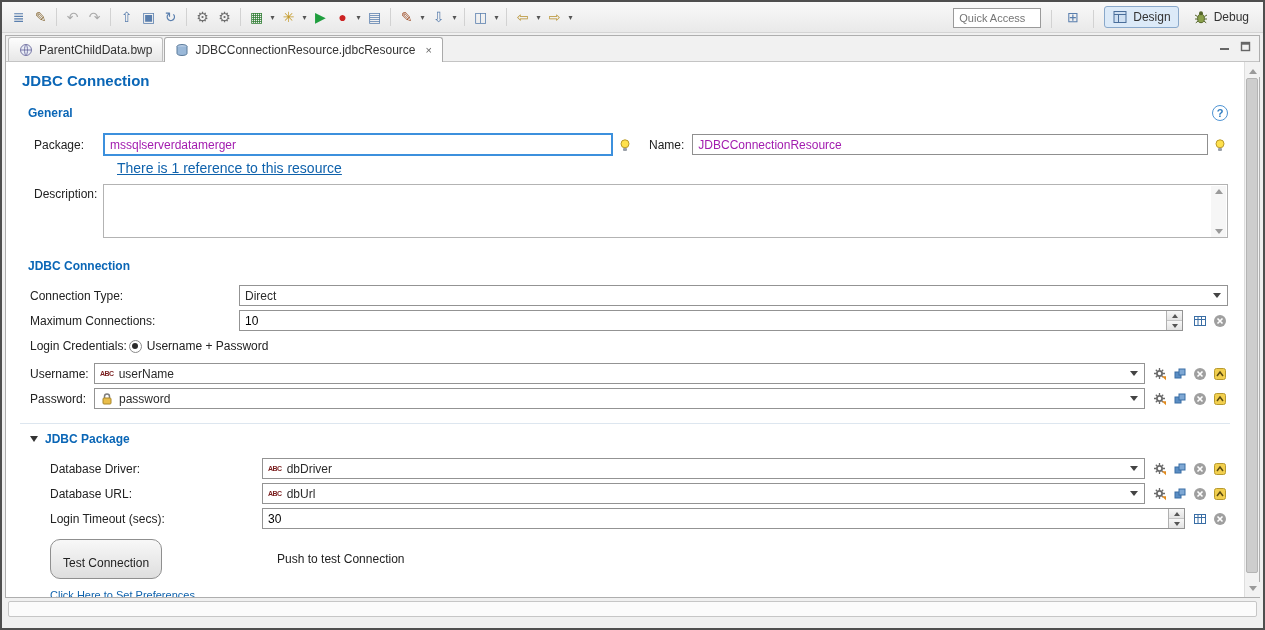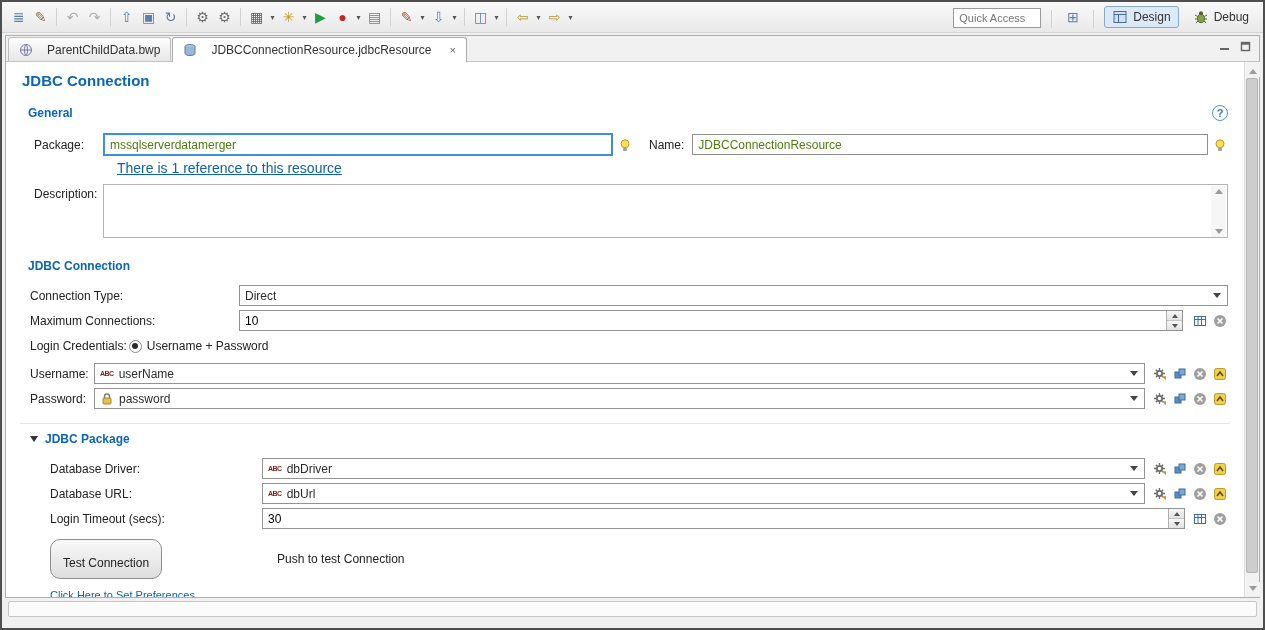--- a/index.html
+++ b/index.html
@@ -25,37 +25,37 @@
   .tb-right{margin-left:auto;display:flex;align-items:flex-end;gap:6px}
   .quick-access{width:88px;height:20px;border:1px solid #9a9a9a;font:11px "Liberation Sans",sans-serif;padding:0 5px;color:#444;background:#fff}
   .persp{display:flex;align-items:center;gap:5px;padding:2px 7px;border:1px solid transparent;border-radius:3px;color:#333}
   .persp.active{background:#dceaf8;border-color:#89a8ca}
   .i16{width:16px;height:16px;display:block}
   .i14{width:14px;height:14px;display:block}
 
   
   .editor-frame{flex:1;margin:2px 3px 0 3px;border:1px solid #aeaeae;background:#fff;display:flex;flex-direction:column;min-height:0}
   .tabbar{flex:0 0 26px;background:#f1f1f1;display:flex;align-items:flex-end;padding-left:2px;border-bottom:1px solid #c4c4c4;position:relative}
-  .tab{height:24px;display:flex;align-items:center;gap:14px;padding:0 10px;border:1px solid #bdbdbd;border-bottom:none;border-radius:3px 3px 0 0;background:linear-gradient(#fdfdfd,#e7e7e7);margin-right:1px;color:#333;white-space:nowrap}
+  .tab{height:24px;display:flex;align-items:center;gap:6px;padding:0 10px;border:1px solid #bdbdbd;border-bottom:none;border-radius:3px 3px 0 0;background:linear-gradient(#fdfdfd,#e7e7e7);margin-right:1px;color:#333;white-space:nowrap}
   .tab.active{background:#fff;margin-bottom:-1px;height:25px;border-color:#aaa;z-index:2}
   .tab-close{font-size:11px;color:#666;margin-left:4px}
   .win-controls{position:absolute;right:8px;top:5px;display:flex;gap:10px;align-items:center}
 
   
   .editor{flex:1;display:flex;min-height:0;background:#fff}
   .content{flex:1;padding:6px 14px 0 14px;overflow:hidden}
   .page-title{color:#0a66b6;font-size:15px;font-weight:bold;margin:4px 0 16px 2px}
   .sect-head{display:flex;align-items:center;gap:5px;color:#0a66b6;font-weight:bold;margin:4px 0 12px 8px}
   .help-badge{margin-left:auto;margin-right:2px;width:16px;height:16px;border:1px solid #4f94d4;border-radius:50%;color:#2f7cc0;font-size:11px;font-weight:bold;display:flex;align-items:center;justify-content:center;background:#fff}
   .tri-collapse{width:0;height:0;border-left:4px solid transparent;border-right:4px solid transparent;border-top:6px solid #333;margin-right:2px}
 
   .row{display:flex;align-items:center;margin:4px 0;padding-right:2px}
   .lbl{color:#222;flex:0 0 auto}
   .b{font-weight:normal}
-  .field{height:21px;border:1px solid #8f8f8f;background:#fff;font:12px "Liberation Sans",sans-serif;padding:0 5px;color:#4d7c0f}
+  .field{height:21px;border:1px solid #8f8f8f;background:#fff;font:12px "Liberation Sans",sans-serif;padding:0 5px;color:#a21caf}
   .field.focus{border:2px solid #3c90dd;height:23px}
   .link{color:#0f62ac;text-decoration:underline;cursor:pointer}
 
   .textarea-wrap{flex:1;position:relative}
   .desc-area{width:100%;height:54px;border:1px solid #b3b3b3;resize:none;font:12px "Liberation Sans",sans-serif;padding:3px 20px 3px 5px;color:#222}
   .mini-scroll{position:absolute;right:2px;top:2px;bottom:4px;width:15px;display:flex;flex-direction:column;justify-content:space-between;align-items:center;background:#f6f6f6}
   .tri-up{width:0;height:0;border-left:4px solid transparent;border-right:4px solid transparent;border-bottom:5px solid #9a9a9a;margin-top:3px}
   .tri-dn{width:0;height:0;border-left:4px solid transparent;border-right:4px solid transparent;border-top:5px solid #9a9a9a;margin-bottom:3px}
 
   .combo{flex:1;height:21px;border:1px solid #939393;background:#fff;display:flex;align-items:center;padding:0 6px 0 5px;gap:5px;min-width:0}

